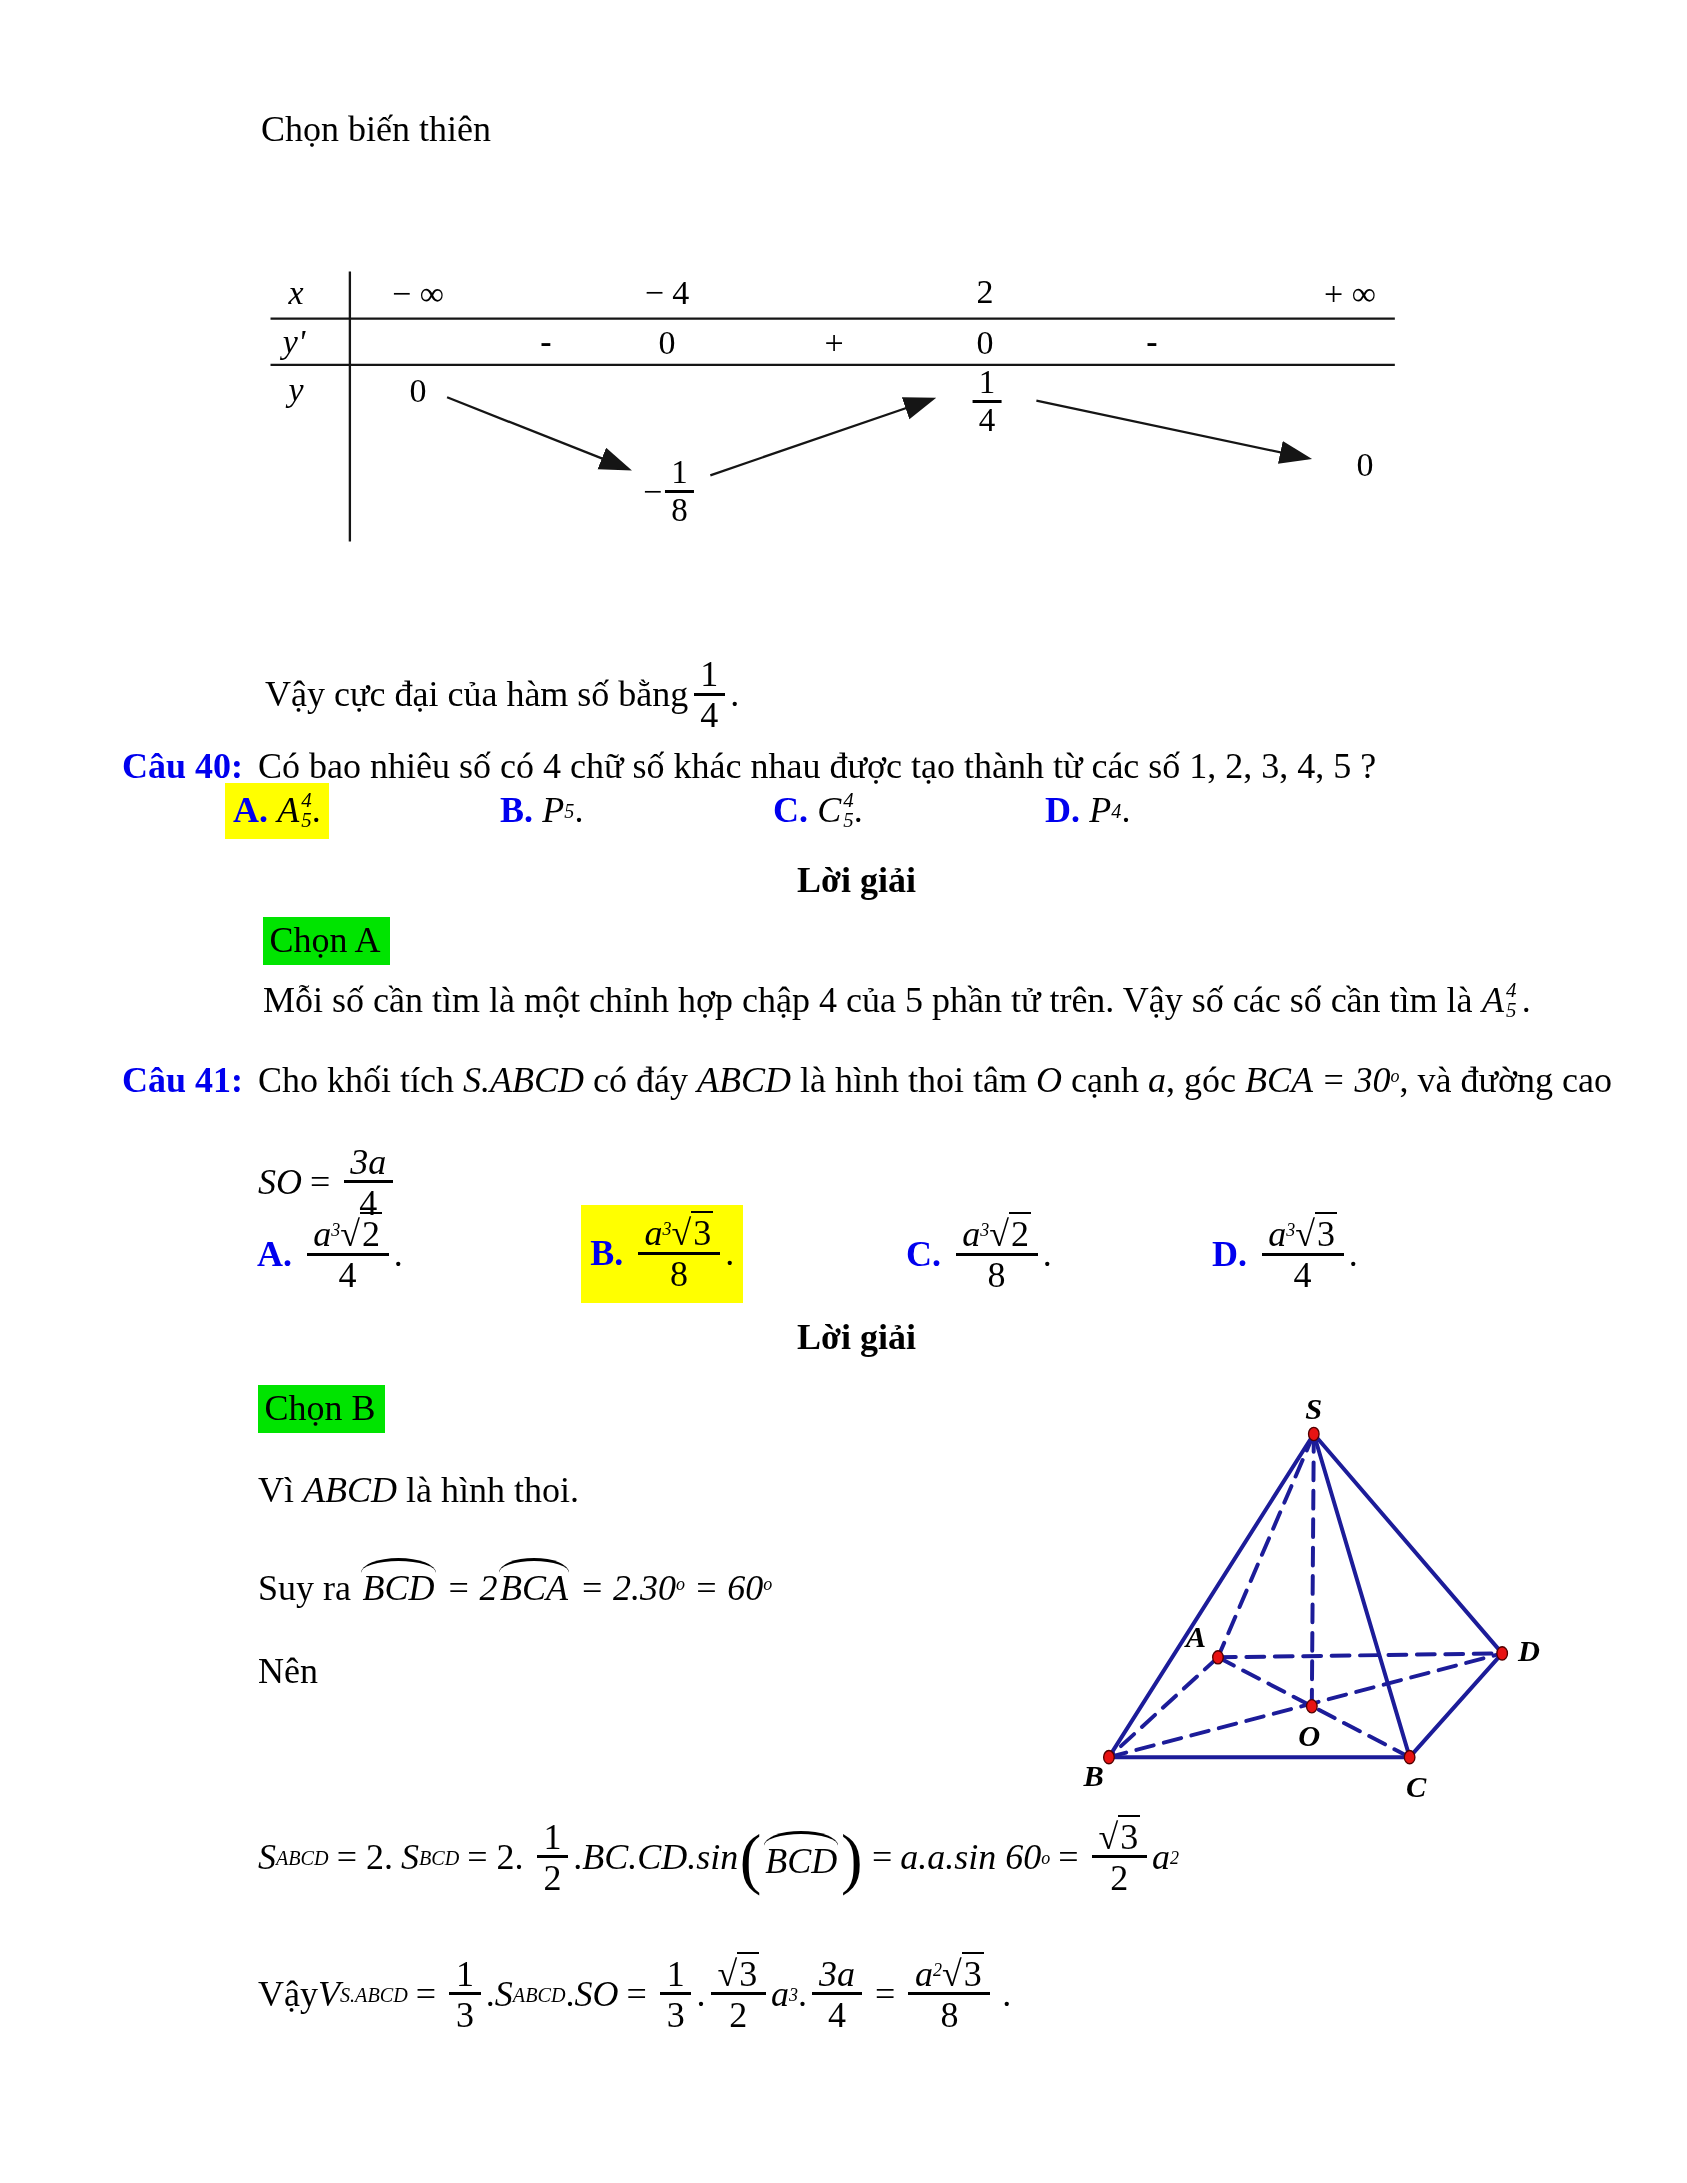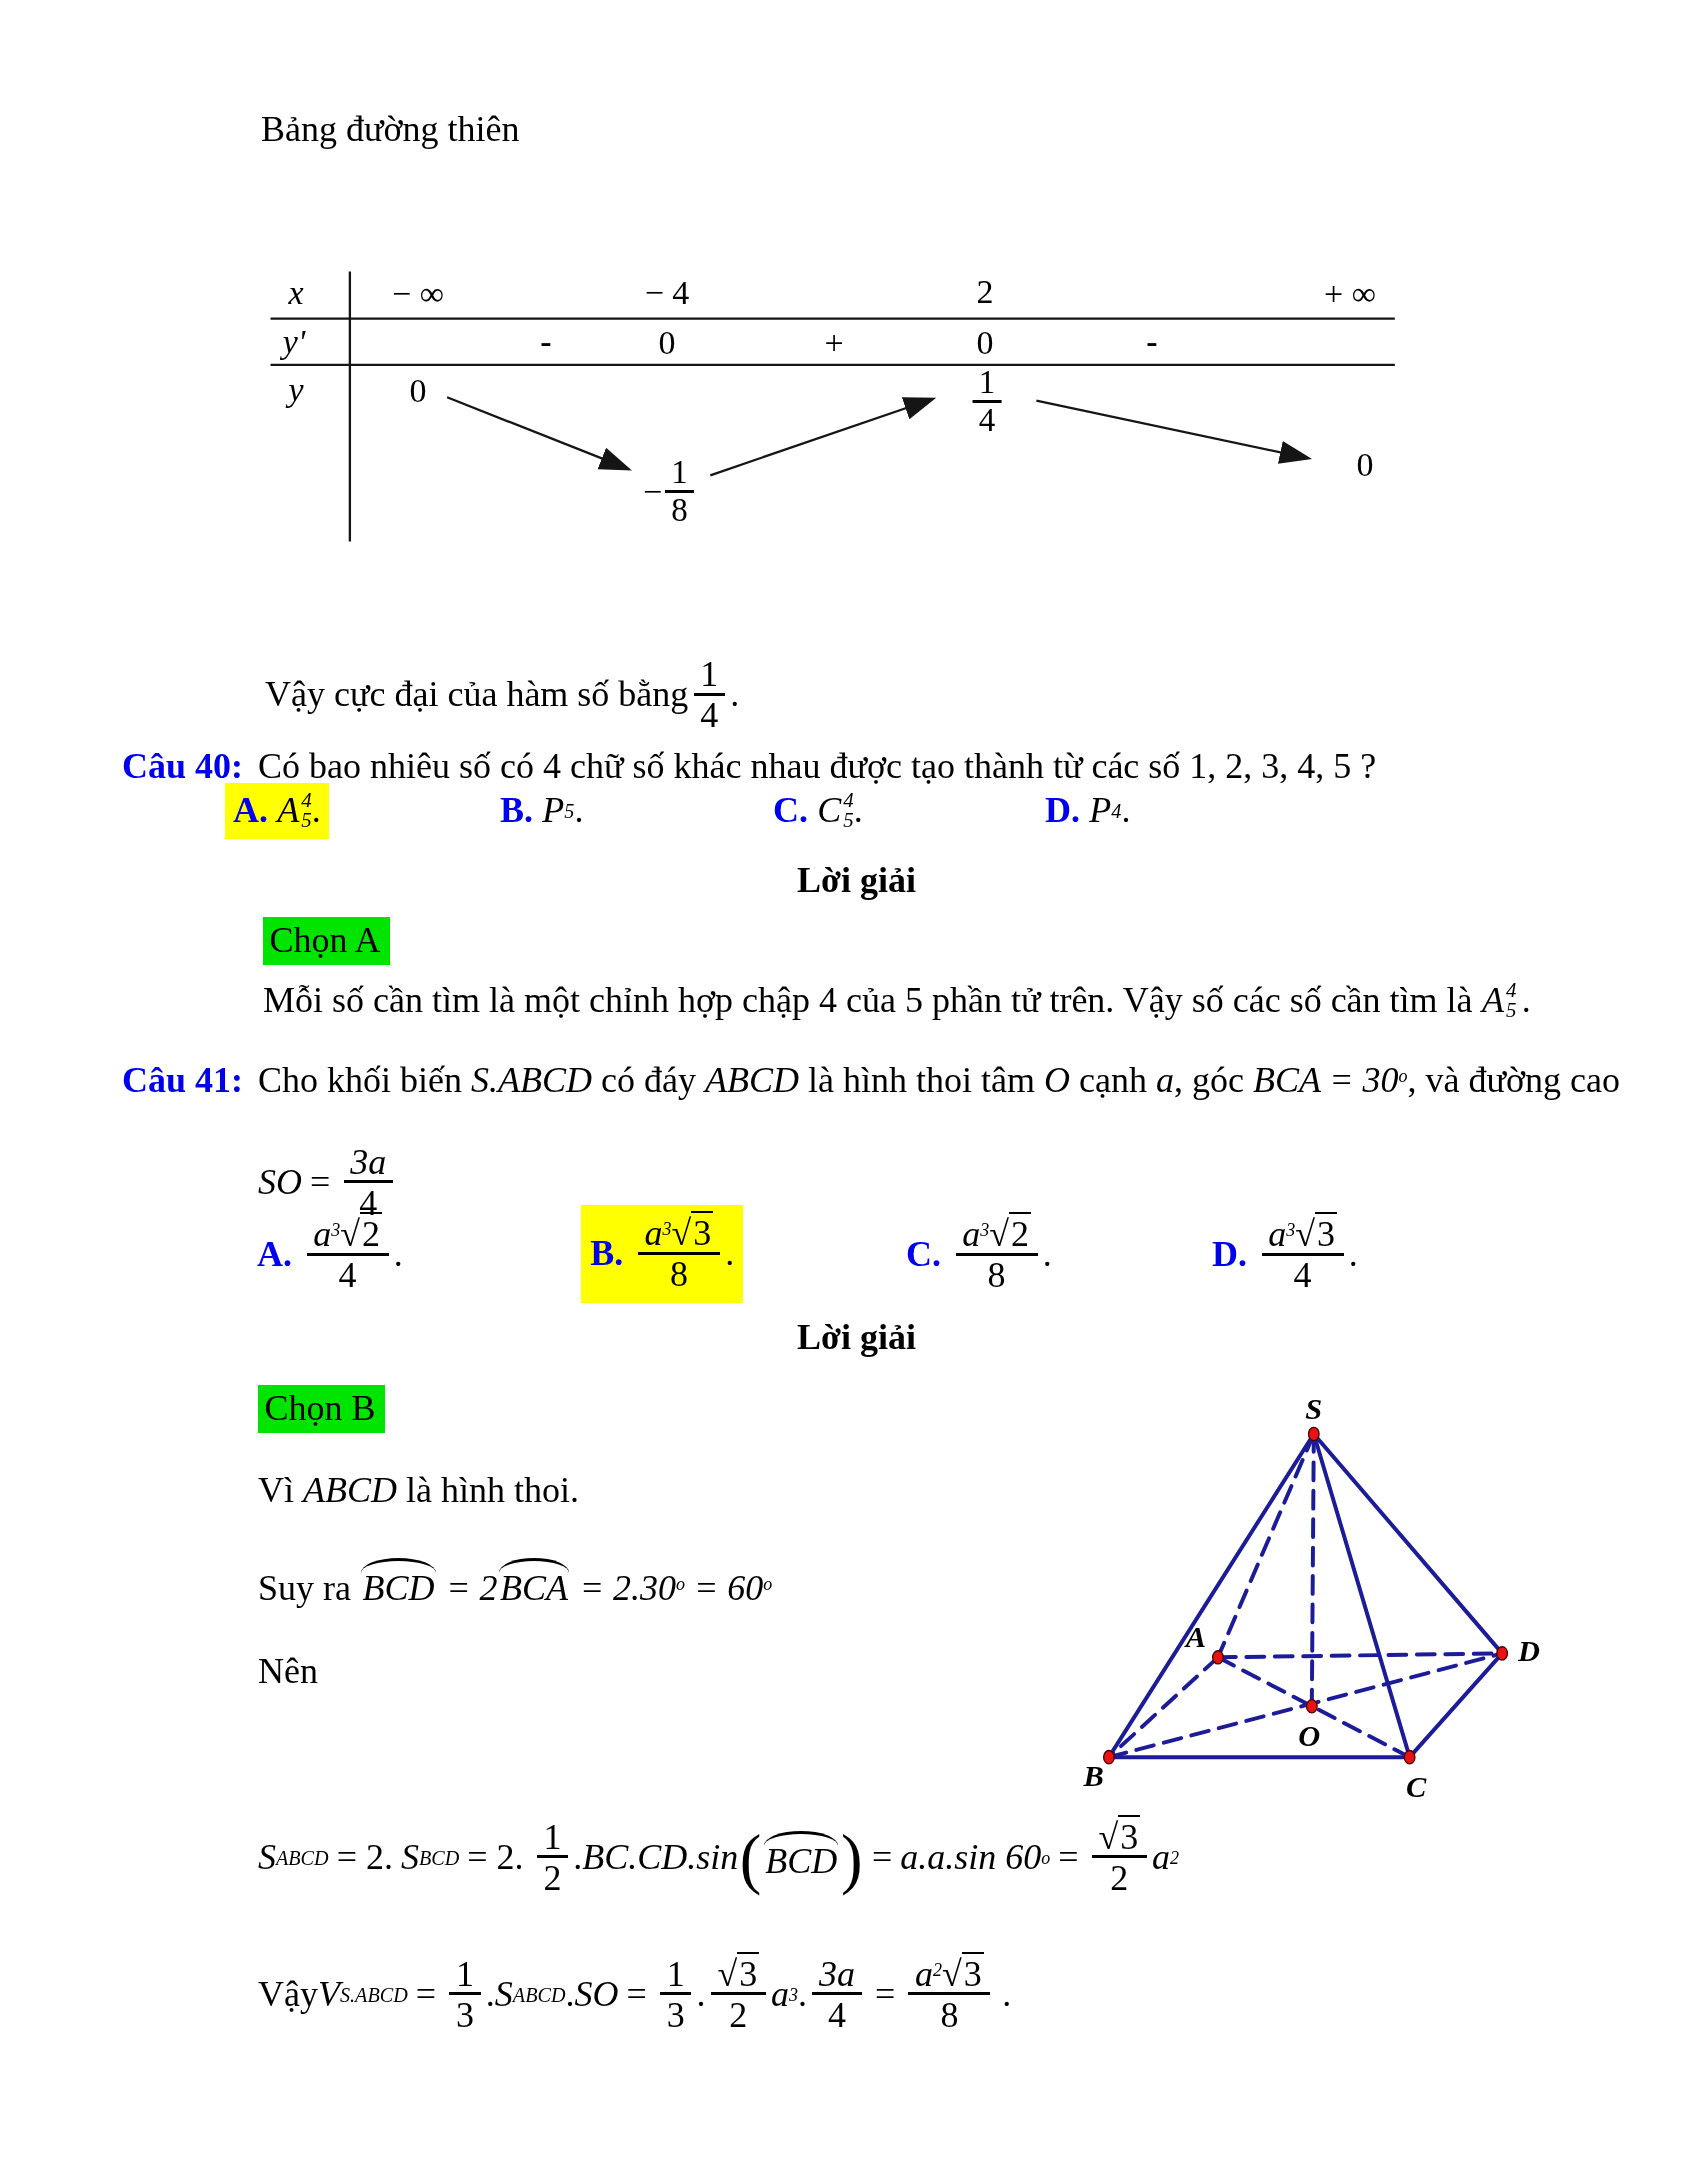--- a/index.html
+++ b/index.html
@@ -40,21 +40,21 @@
   .vt .frac{font-size:33px;margin:0 2.6px;}
   .vt svg{position:absolute;left:0;top:0;}
   .opt-letter{color:#0000EE;font-weight:bold;margin-right:9.3px;}
   .figlabel{font:italic bold 46px "Liberation Serif","DejaVu Serif",serif;}
 </style>
 </head>
 <body>
 
 <div class="page">
 
-  <div class="abs" style="left:261px;top:109px;">Bảng đường thiên</div>
+  <div class="abs" style="left:261px;top:109px;">Chọn biến thiên</div>
 
   <div class="vt">
     <svg width="1138" height="291" viewBox="0 0 1720 440">
       <defs>
         <marker id="arw" markerWidth="16" markerHeight="12" refX="12" refY="5" orient="auto">
           <path d="M0,0 L14,5 L0,10 z" fill="#151515"></path>
         </marker>
       </defs>
       <line x1="128" y1="10" x2="128" y2="418" stroke="#151515" stroke-width="3.5"></line>
       <line x1="8" y1="81" x2="1708" y2="81" stroke="#151515" stroke-width="3.5"></line>
@@ -146,21 +146,21 @@
     <span class="it" style="margin-left:9.3px;">A</span>
       <span class="ss">
         <span>4</span>
         <span>5</span>
       </span>
     <span style="margin-left:5.3px;">.</span>
   </div>
 
   <div class="abs blue" style="left:122px;top:1060px;">Câu 41:</div>
   <div class="abs" style="left:258px;top:1060px;">
-    <span>Cho khối biến </span><span class="it">S.ABCD</span><span> có đáy </span><span class="it">ABCD</span><span> là hình thoi tâm </span><span class="it">O</span><span> cạnh </span><span class="it">a</span><span>, góc </span><span class="it">BCA</span><span class="it"> = 30</span><sup class="deg">o</sup><span>, và đường cao</span>
+    <span>Cho khối tích </span><span class="it">S.ABCD</span><span> có đáy </span><span class="it">ABCD</span><span> là hình thoi tâm </span><span class="it">O</span><span> cạnh </span><span class="it">a</span><span>, góc </span><span class="it">BCA</span><span class="it"> = 30</span><sup class="deg">o</sup><span>, và đường cao</span>
   </div>
   <div class="abs row" style="left:258px;top:1133px;height:99px;">
     <span class="it">SO</span>
     <span class="mx">=</span>
     <span class="frac">
         <span class="fn it">3a</span>
         <span class="fd">4</span>
       </span>
   </div>
 

